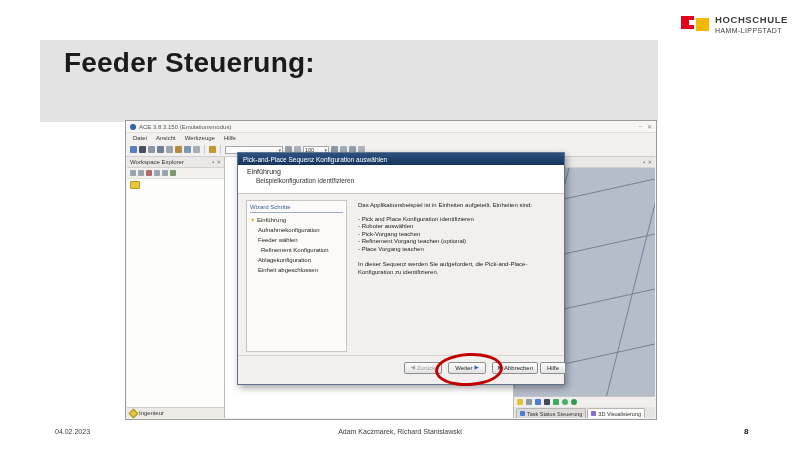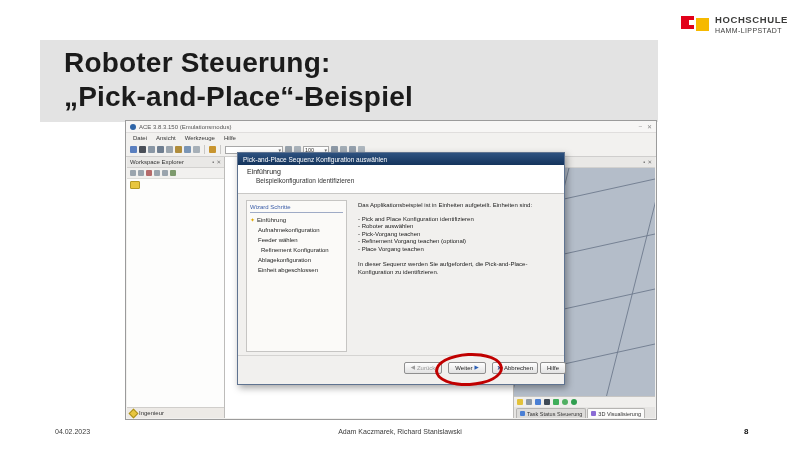--- a/index.html
+++ b/index.html
@@ -111,22 +111,21 @@
   .red-ellipse{position:absolute;left:435px;top:353px;width:62px;height:27px;border:3px solid #c00000;
                border-radius:50%;z-index:9;transform:rotate(-3deg);}
 </style>
 </head>
 <body>
 
 <div class="slide">
 
   <div class="title-block">
     <div class="slide-title">
-      <div>Roboter Steuerung:</div>
-      <div>„Pick-and-Place“-Beispiel</div>
+      <div>Feeder Steuerung:</div>
     </div>
   </div>
 
   <div class="logo">
     <div class="logo-mark">
       <div class="logo-red"></div>
       <div class="logo-yellow"></div>
     </div>
     <div class="logo-text">
       <div class="logo-l1">HOCHSCHULE</div>

